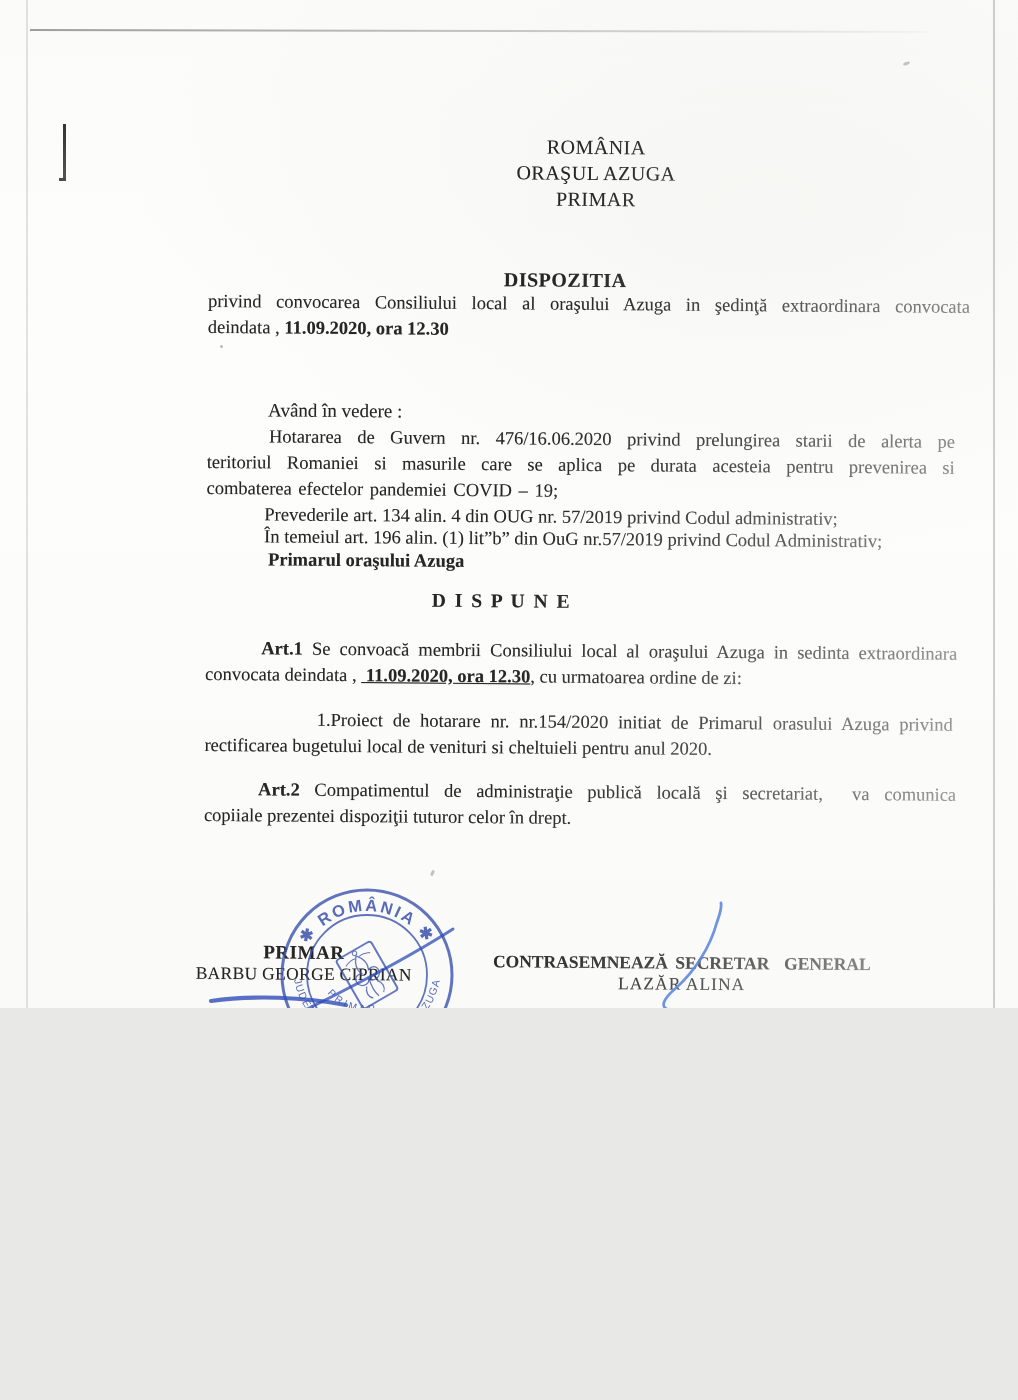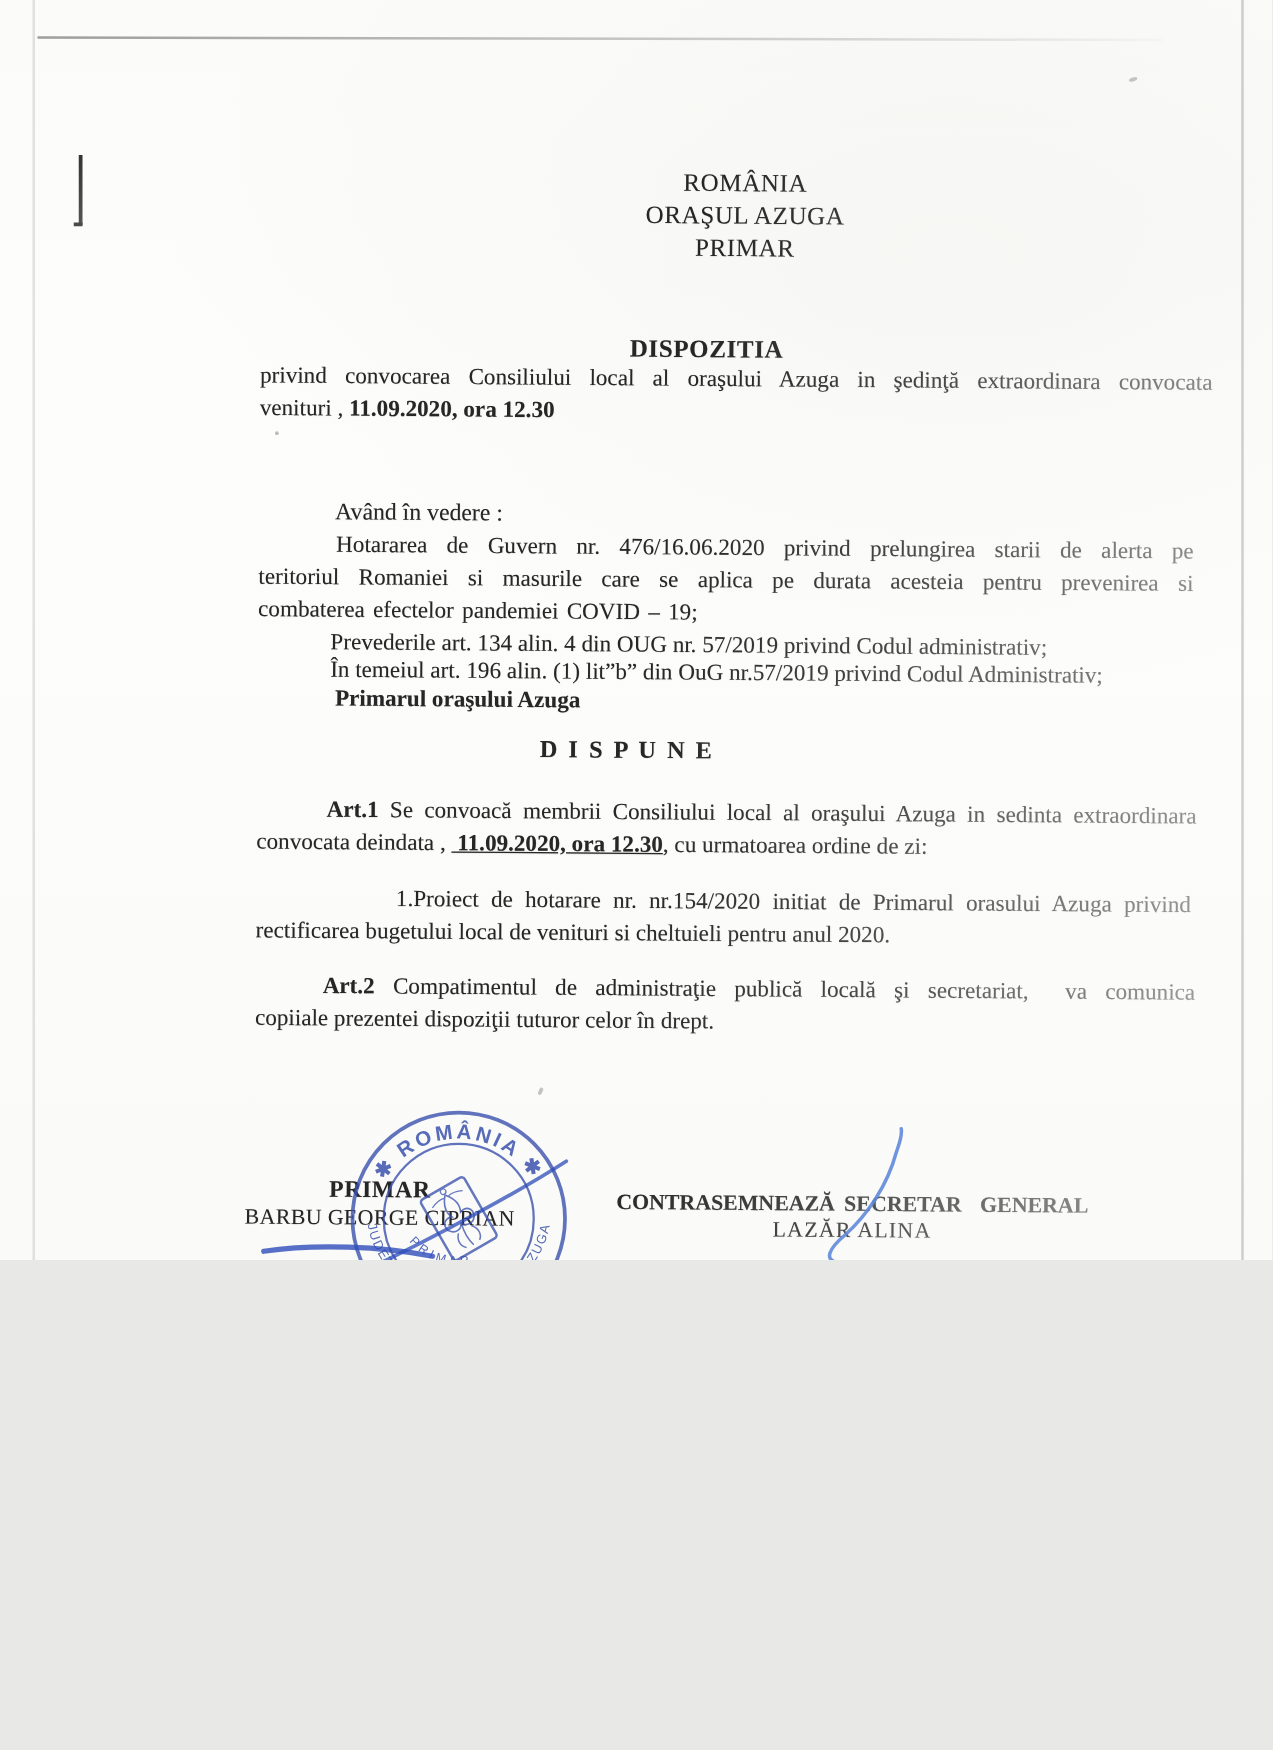--- a/index.html
+++ b/index.html
@@ -84,21 +84,21 @@
     <div class="blk header">
       <div>ROMÂNIA</div>
       <div>ORAŞUL AZUGA</div>
       <div>PRIMAR</div>
     </div>
 
     <div class="blk title-heading">DISPOZITIA</div>
 
     <div class="blk subtitle par">
       <div class="j">privind convocarea Consiliului local al oraşului Azuga in şedinţă extraordinara convocata</div>
-      <div><span>venituri , </span><span class="b">11.09.2020, ora 12.30</span></div>
+      <div><span>deindata , </span><span class="b">11.09.2020, ora 12.30</span></div>
     </div>
 
     <div class="blk intro">Având în vedere :</div>
 
     <div class="blk gov par">
       <div class="j ind62">Hotararea de Guvern nr. 476/16.06.2020 privind prelungirea starii de alerta pe</div>
       <div class="j">teritoriul Romaniei si masurile care se aplica pe durata acesteia pentru prevenirea si</div>
       <div>combaterea efectelor pandemiei COVID – 19;</div>
     </div>
 

